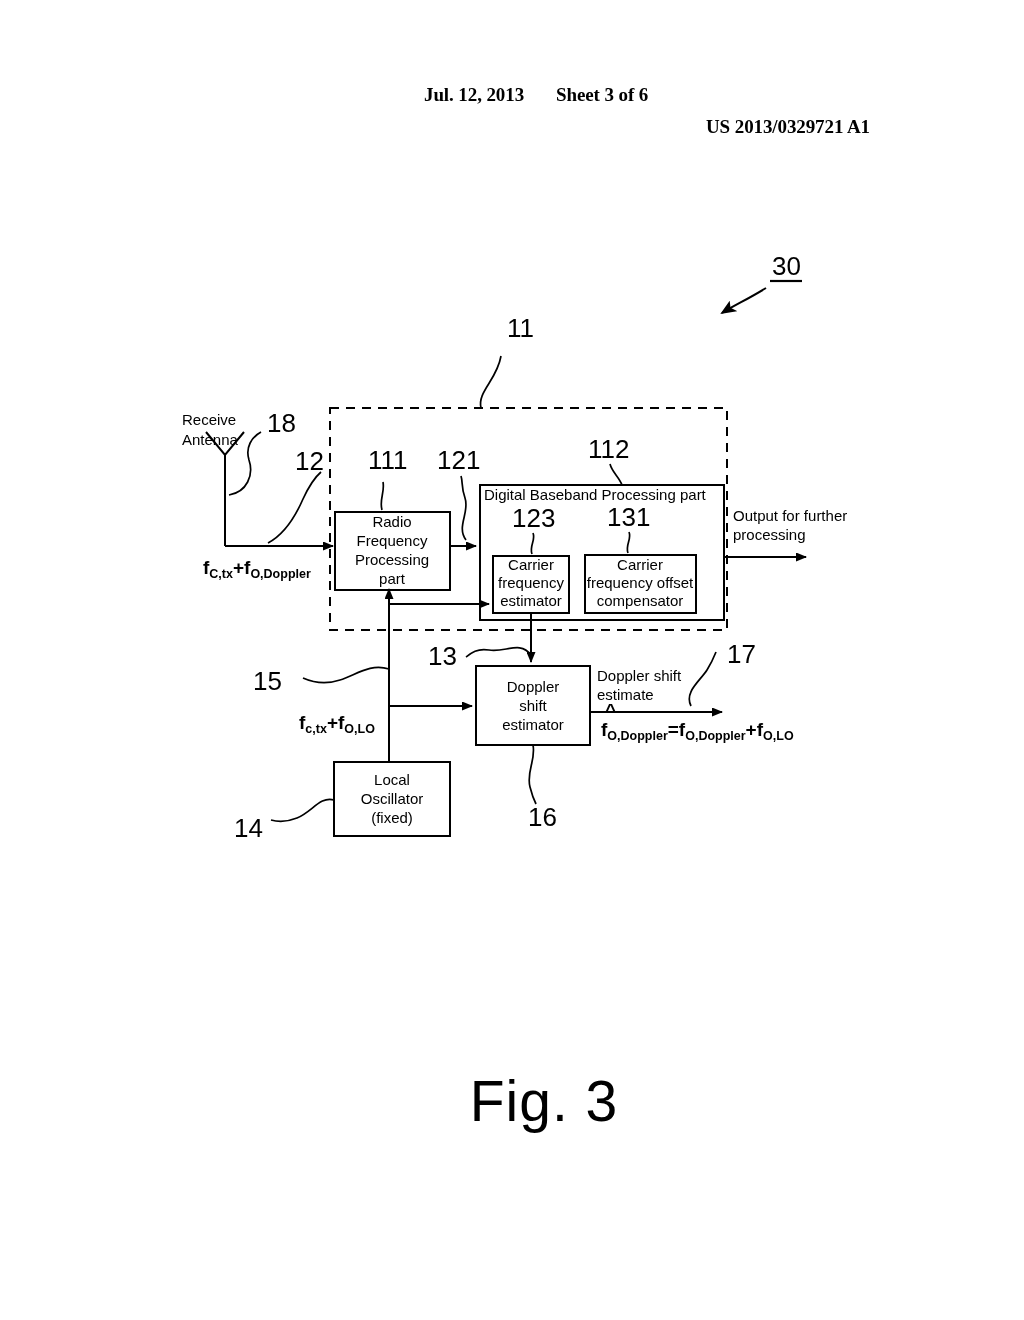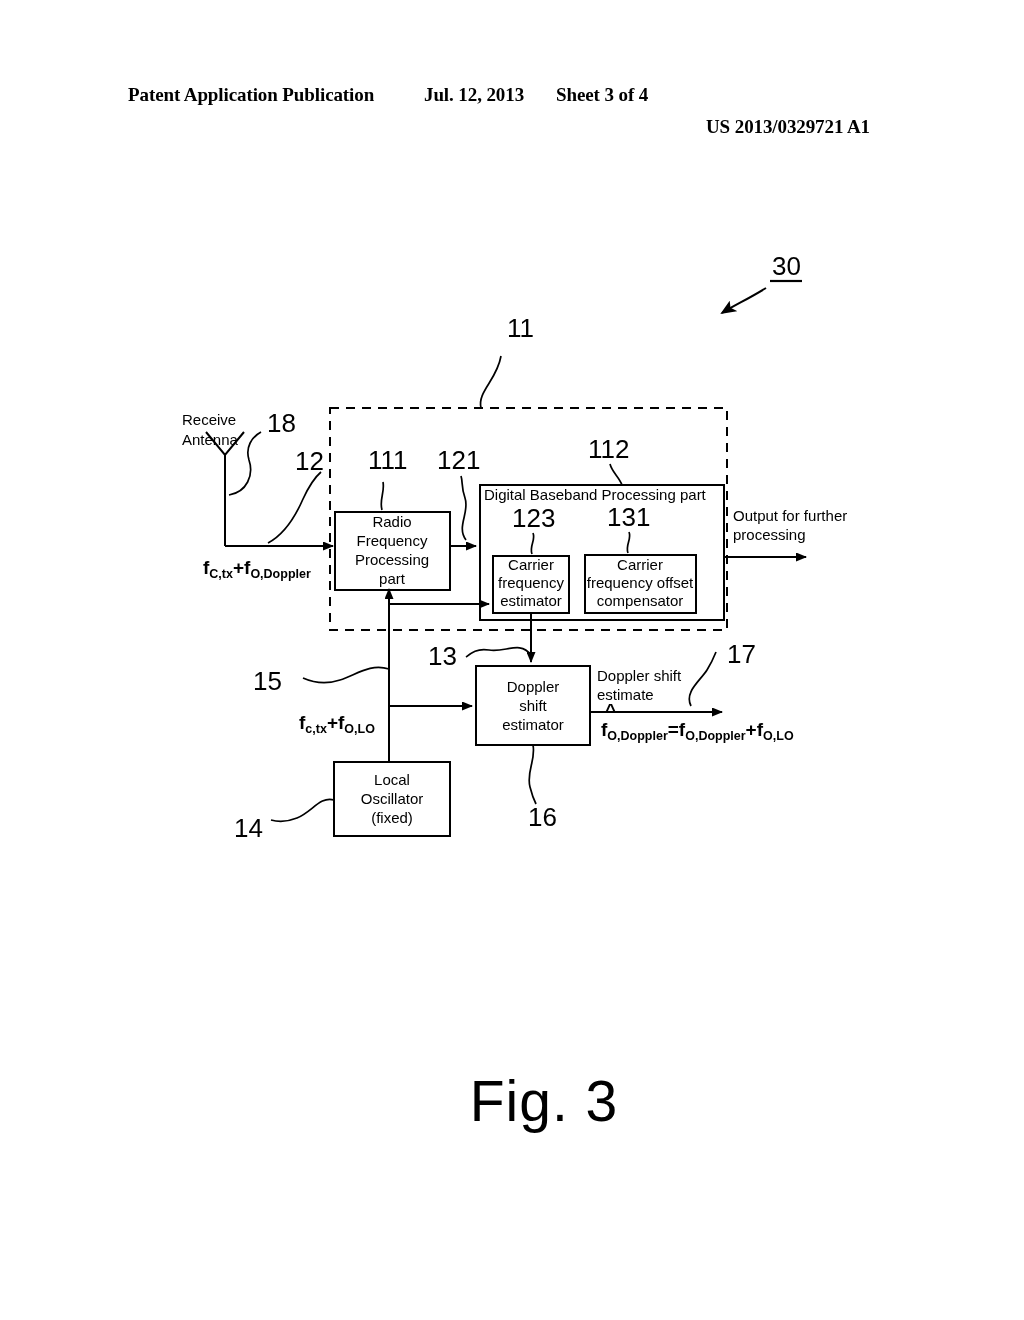--- a/index.html
+++ b/index.html
@@ -61,23 +61,22 @@
   .blk-label { font-family: "Liberation Sans", sans-serif; font-size: 15px; }
   .ref-num   { font-family: "Liberation Sans", sans-serif; font-size: 26px; }
   .side-label{ font-family: "Liberation Sans", sans-serif; font-size: 15px; }
   .formula   { font-family: "Liberation Sans", sans-serif; font-size: 19px; font-weight: 600;}
   .formula-sub { font-size: 12.5px; }
 </style>
 </head>
 <body>
 
 <div id="page-header">
-  <span class="hdr-pub">Patent Application Publication</span>
   <span class="hdr-date">Jul. 12, 2013</span>
-  <span class="hdr-sheet">Sheet 3 of 4</span>
+  <span class="hdr-sheet">Sheet 3 of 6</span>
   <span class="hdr-num">US 2013/0329721 A1</span>
 </div>
 
 <div id="drawing">
 <svg width="1024" height="1320" viewBox="0 0 1024 1320" xmlns="http://www.w3.org/2000/svg">
   <defs>
     <marker id="arw" markerWidth="11" markerHeight="9" refX="10" refY="4.5" orient="auto" markerUnits="userSpaceOnUse">
       <path d="M0,0 L11,4.5 L0,9 z" fill="#000"></path>
     </marker>
     <marker id="arwBig" markerWidth="16" markerHeight="13" refX="14" refY="6.5" orient="auto" markerUnits="userSpaceOnUse">

